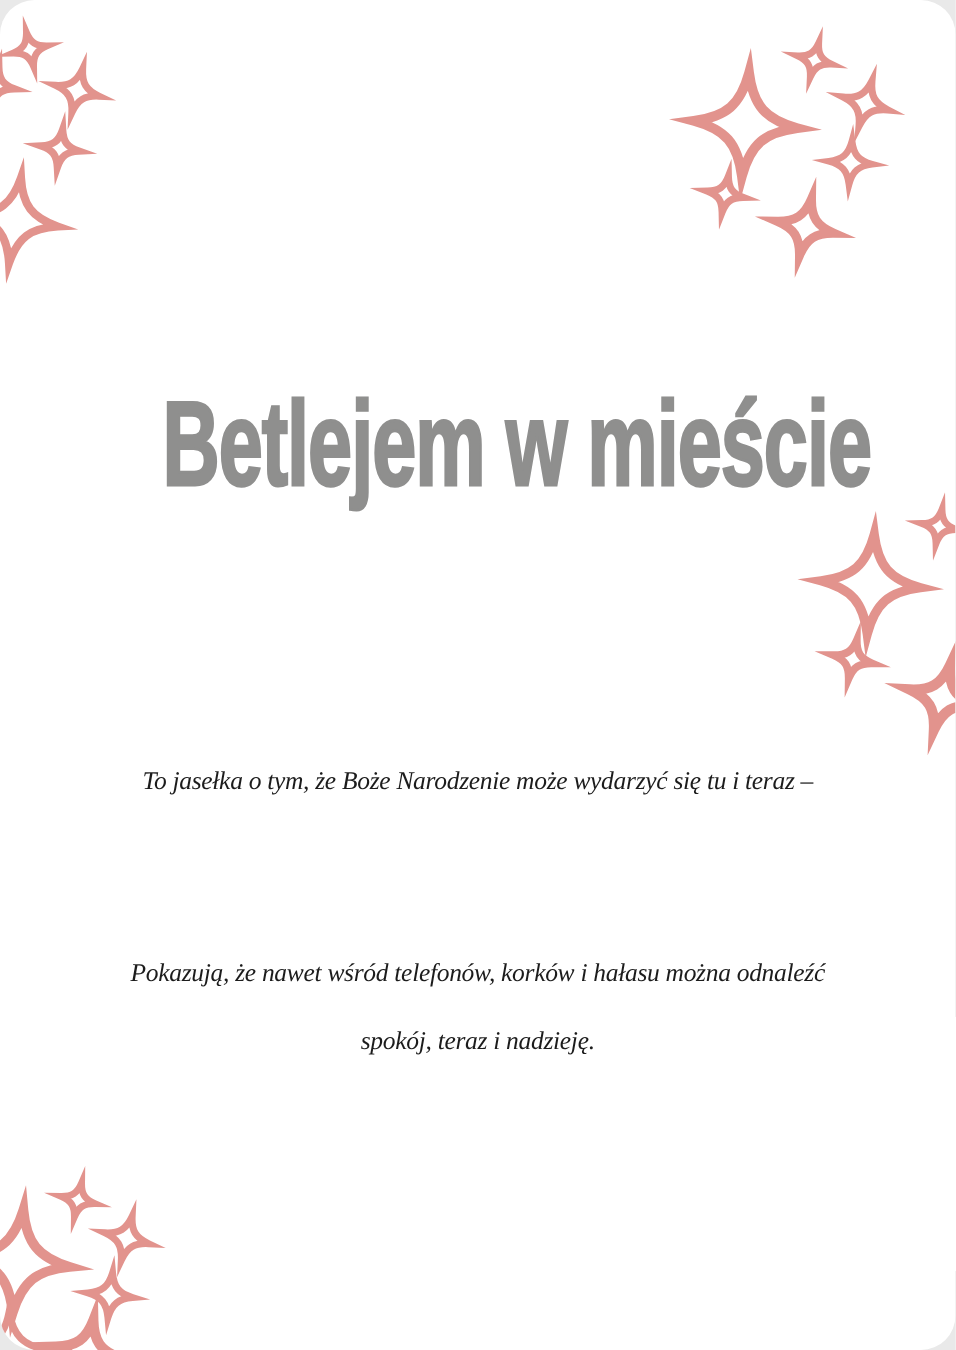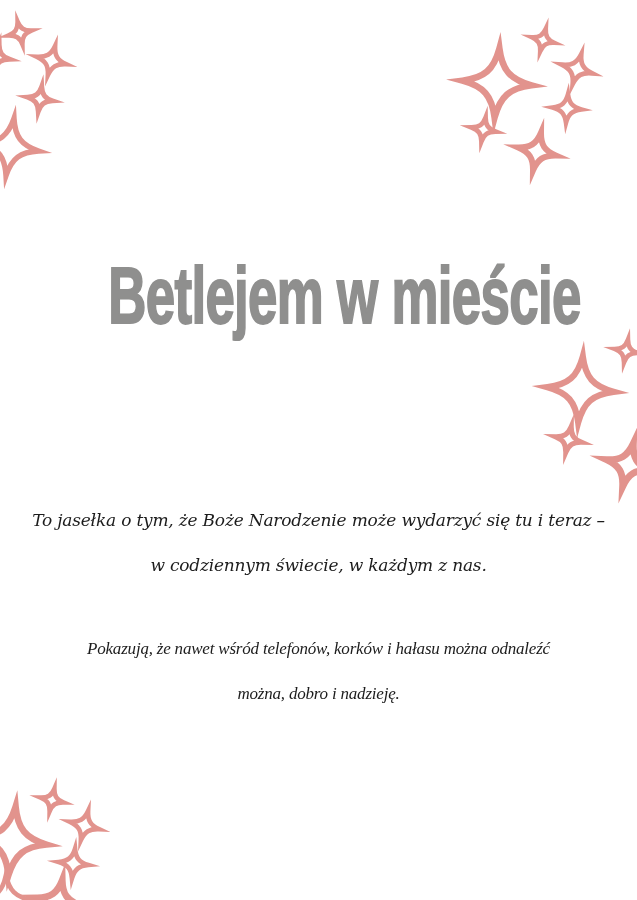--- a/index.html
+++ b/index.html
@@ -6,20 +6,21 @@
   html, body {
     background: #e9e9e9;
     font-family: "Liberation Sans", sans-serif;
   }
   .page {
     position: relative;
     width: 637px;
     height: 900px;
     background: var(--background-color, #ffffff);
     overflow: hidden;
+    border-radius: 23px;
   }
 
   
   .title {
     position: absolute;
     top: 254px;
     left: 0;
     width: 100%;
     text-align: center;
     font-family: "Liberation Sans", sans-serif;
@@ -41,21 +42,21 @@
     width: 100%;
     text-align: center;
     font-family: "DejaVu Serif", serif;
     font-style: italic;
     font-size: 17px;
     letter-spacing: -0.2px;
     line-height: 45px;
     color: var(--body-text-color, #1c1c1c);
   }
   .script-par .line { display: block; white-space: nowrap; }
-  .par-1 { top: 498px; }
+  .par-1 { top: 498px; font-family: Liberation Serif, serif; }
   .par-2 { top: 626px; font-family: Liberation Serif, serif; }
 
   
   .sp {
     position: absolute;
     overflow: visible;
   }
   .sp use {
     fill: none;
     stroke: var(--accent-color, #e2938d);
@@ -148,21 +149,20 @@
       </svg>
     <svg class="sp sp-l" viewBox="0 0 100 100" style="left:-20px;top:874px;width:52px;height:52px;transform:rotate(0deg)">
         <use href="#sparkle-path"></use>
       </svg>
   </div>
 
   <h1 class="title">Betlejem w mieście</h1>
 
   <p class="script-par par-1">
     <span class="line">To jasełka o tym, że Boże Narodzenie może wydarzyć się tu i teraz –</span>
-    <span class="line">w codziennym świecie, w każdym z nas.</span>
   </p>
 
   <p class="script-par par-2">
     <span class="line">Pokazują, że nawet wśród telefonów, korków i hałasu można odnaleźć</span>
-    <span class="line">można, dobro i nadzieję.</span>
+    <span class="line">spokój, teraz i nadzieję.</span>
   </p>
 
 </div>
 
 </body></html>

